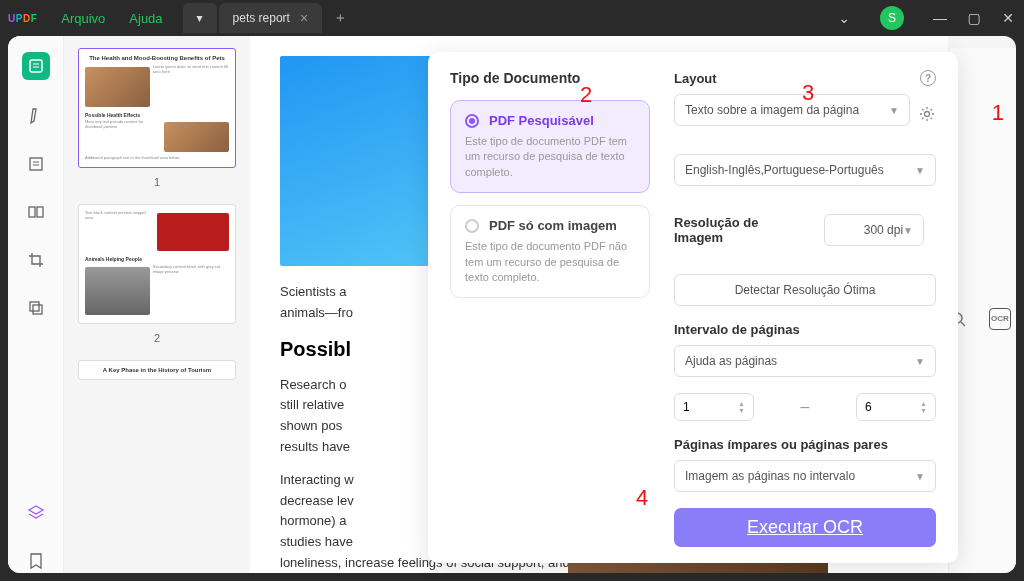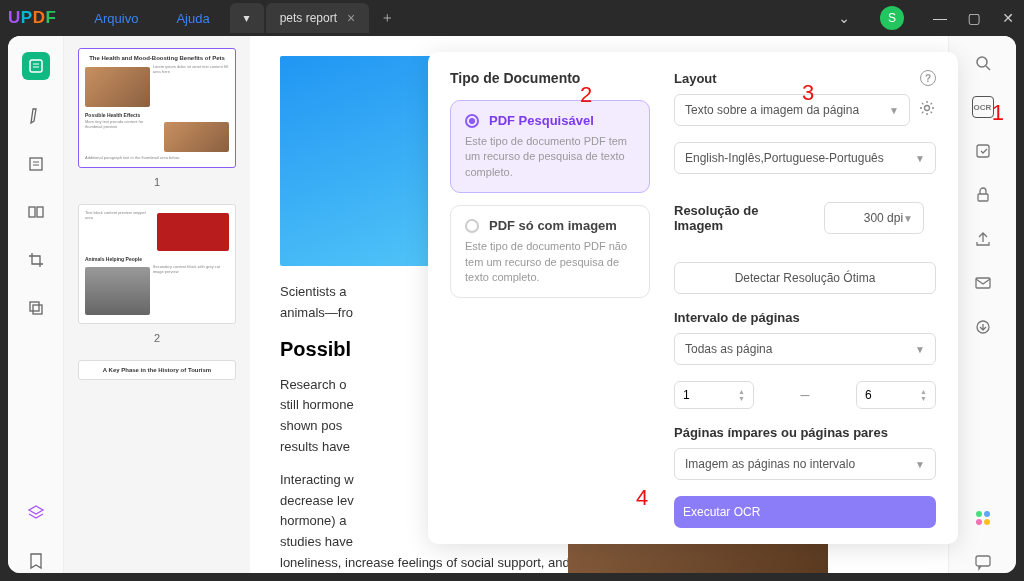--- a/index.html
+++ b/index.html
@@ -1,22 +1,22 @@
 <!DOCTYPE html>
 <html><head>
 <meta charset="utf-8">
 <style>
 * { margin: 0; padding: 0; box-sizing: border-box; font-family: -apple-system, Segoe UI, Arial, sans-serif; }
 body { width: 1024px; height: 581px; background: #2a2a2a; overflow: hidden; position: relative; }
 
 
 .titlebar { height: 36px; background: #2a2a2a; display: flex; align-items: center; padding: 0 8px; color: #ccc; font-size: 13px; }
-.logo { font-weight: 700; font-size: 17px; letter-spacing: 0.5px; text-align: center; }
+.logo { font-weight: 700; font-size: 10px; letter-spacing: 0.5px; text-align: center; }
 .logo .u { color: #a855f7; } .logo .p { color: #06b6d4; } .logo .d { color: #f97316; } .logo .f { color: #22c55e; }
-.menu-item { margin-left: 38px; color: #3b82f6; cursor: pointer; }
+.menu-item { margin-left: 24px; color: #22c55e; cursor: pointer; }
 .tab-area { flex: 1; display: flex; margin-left: 20px; align-items: center; height: 100%; }
 .tab { background: #3a3a3a; height: 30px; display: flex; align-items: center; padding: 0 14px; border-radius: 6px 6px 0 0; margin-right: 2px; font-size: 12px; color: #ddd; gap: 10px; }
 .tab .x { color: #999; font-size: 14px; cursor: pointer; }
 .win-controls { display: flex; gap: 18px; align-items: center; color: #ccc; }
 .win-btn { width: 16px; height: 16px; display: flex; align-items: center; justify-content: center; cursor: pointer; font-size: 14px; }
 .avatar { width: 24px; height: 24px; background: #22c55e; border-radius: 50%; color: #fff; display: flex; align-items: center; justify-content: center; font-size: 12px; margin: 0 10px; }
 
 
 .main { position: absolute; top: 36px; left: 8px; right: 8px; bottom: 8px; background: #f5f5f5; border-radius: 12px; display: flex; overflow: hidden; }
 .leftbar { width: 56px; background: #fafafa; display: flex; flex-direction: column; align-items: center; padding-top: 16px; gap: 24px; border-right: 1px solid #eee; }
@@ -58,25 +58,25 @@
 .gear-icon { cursor: pointer; color: #888; }
 .select { border: 1px solid #ddd; border-radius: 6px; padding: 8px 10px; font-size: 12px; color: #555; display: flex; justify-content: space-between; align-items: center; margin-bottom: 16px; cursor: pointer; background: #fff; }
 .select .chev { color: #999; font-size: 10px; }
 .row { display: flex; gap: 10px; align-items: center; margin-bottom: 16px; }
 .spin { border: 1px solid #ddd; border-radius: 6px; padding: 6px 8px; font-size: 12px; width: 80px; display: flex; justify-content: space-between; align-items: center; }
 .spin-arrows { display: flex; flex-direction: column; font-size: 7px; color: #aaa; line-height: 1; }
 .detect-btn { border: 1px solid #ddd; border-radius: 6px; padding: 8px; font-size: 12px; color: #555; text-align: center; cursor: pointer; flex: 1; }
 .dash { flex: 1; text-align: center; color: #999; }
 
 .btn-row { display: flex; gap: 12px; margin-top: 6px; }
-.btn { flex: 1; padding: 9px; border-radius: 7px; font-size: 12px; text-align: left; cursor: pointer; }
+.btn { flex: 1; padding: 9px; border-radius: 7px; font-size: 18px; text-align: center; cursor: pointer; text-decoration: underline; }
 .btn-primary { background: #8b7cf8; color: #fff; }
 .btn-secondary { border: 1px solid #ddd; color: #555; background: #fff; }
 
-.rightbar { width: 68px; background: #fafafa; display: flex; flex-direction: column; align-items: center; padding-top: 16px; gap: 22px; border-left: 1px solid #eee; }
+.rightbar { width: 68px; background: #fafafa; display: flex; flex-direction: row; align-items: center; padding-top: 16px; gap: 22px; border-left: 1px solid #eee; margin-top: 12px; }
 .rb-icon { width: 22px; height: 22px; display: flex; align-items: center; justify-content: center; color: #777; cursor: pointer; }
 .rb-icon.ocr { border: 1.5px solid #555; border-radius: 4px; font-size: 8px; font-weight: 700; padding: 1px; }
 
 
 .anno { position: absolute; color: #e11; font-size: 22px; font-weight: 400; z-index: 20; font-family: Arial; }
 
 .doc-foot-img { width: 260px; height: 70px; background: linear-gradient(135deg,#8b6040,#5a3a20); position: absolute; bottom: 0; right: 120px; }
 </style>
 </head>
 <body>
@@ -186,21 +186,21 @@
     <div class="thumb" style="padding-bottom:2px;">
       <div class="thumb-title">A Key Phase in the History of Tourism</div>
     </div>
   </div>
 
   <div class="docview">
     <div class="collapse-icon">–</div>
     <div class="doc-hero"></div>
     <div class="doc-text"><span>Scientists a</span><br><span>animals—fro</span></div>
     <div class="doc-h2">Possibl</div>
-    <div class="doc-text"><span>Research o</span><br><span>still hormone</span><br><span>shown pos</span><br><span>results have</span></div>
+    <div class="doc-text"><span>Research o</span><br><span>still relative</span><br><span>shown pos</span><br><span>results have</span></div>
     <div class="doc-text" style="margin-top:12px;"><span>Interacting w</span><br><span>decrease lev</span><br><span>hormone) a</span><br><span>studies have</span></div>
     <div class="doc-text" style="text-align:justify;">loneliness, increase feelings of social support, and boost your mood.</div>
 
     <div class="doc-foot-img"></div>
   </div>
 
   <div class="rightbar">
     <div class="rb-icon">
         <svg width="18" height="18" viewBox="0 0 18 18">
           <circle cx="8" cy="8" r="5" fill="none" stroke="#777" stroke-width="1.5"></circle>
@@ -272,21 +272,21 @@
         </div>
       <div class="dt-desc">Este tipo de documento PDF não tem um recurso de pesquisa de texto completo.</div>
     </div>
   </div>
   <div class="ocr-right">
     <div class="field-label">
         <span>Layout</span>
         <span class="help-icon">?</span>
       </div>
     <div style="display:flex;gap:8px;align-items:center;margin-bottom:16px;">
-      <div class="select" style="flex:1;margin-bottom:0;">
+      <div class="select" style="flex:1;margin-bottom:12px;">
           <span>Texto sobre a imagem da página</span>
           <span class="chev">▼</span>
         </div>
       <span class="gear-icon"><svg width="18" height="18" viewBox="0 0 18 18">
             <circle cx="9" cy="9" r="2.5" fill="none" stroke="#888" stroke-width="1.3"></circle>
             <path d="M9 2v2M9 14v2M2 9h2M14 9h2M4 4l1.4 1.4M12.6 12.6L14 14M4 14l1.4-1.4M12.6 5.4L14 4" stroke="#888" stroke-width="1.3"></path>
           </svg></span>
     </div>
 
     <div class="select">
@@ -300,21 +300,21 @@
           <span>300 dpi</span>
           <span class="chev">▼</span>
         </div>
     </div>
     <div class="row">
         <div class="detect-btn">Detectar Resolução Ótima</div>
       </div>
 
     <div class="field-label">Intervalo de páginas</div>
     <div class="select">
-        <span>Todas as página</span>
+        <span>Ajuda as páginas</span>
         <span class="chev">▼</span>
       </div>
     <div class="row">
       <div class="spin">
           <span>1</span>
           <span class="spin-arrows">
             <span>▲</span>
             <span>▼</span>
           </span>
         </div>

